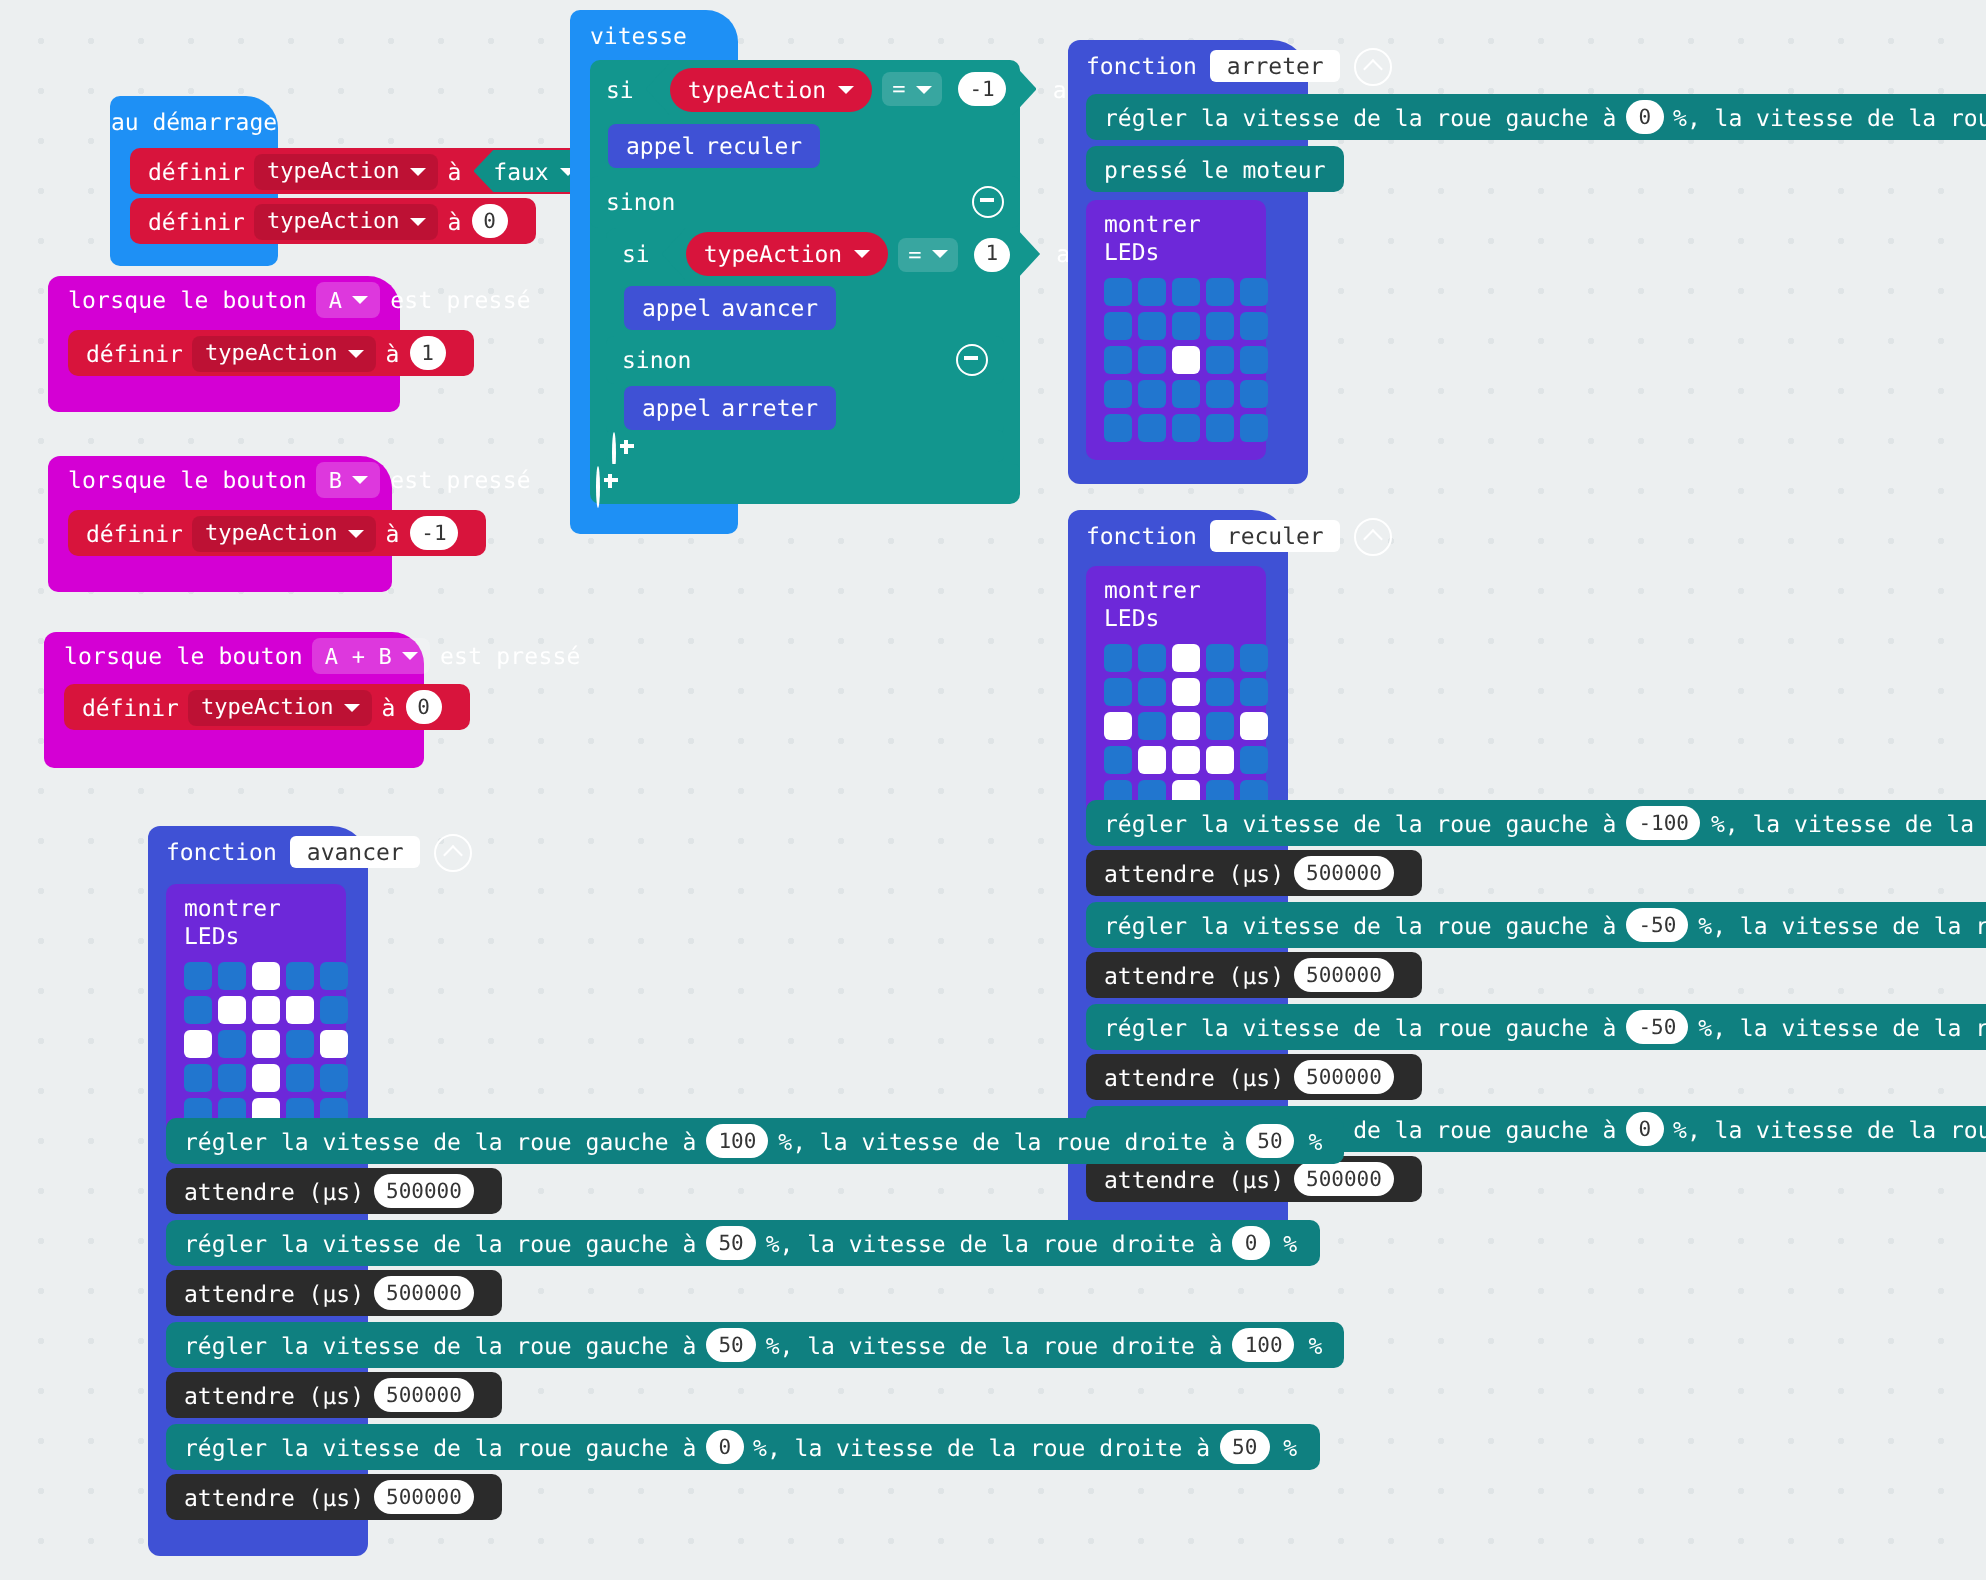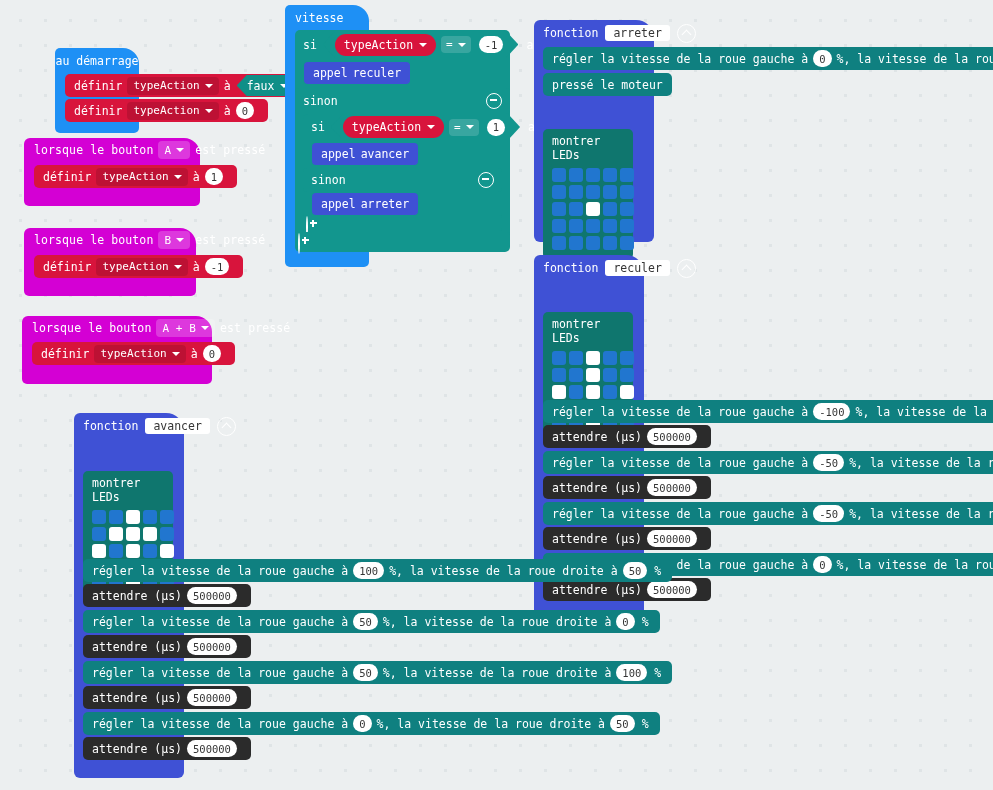--- a/index.html
+++ b/index.html
@@ -70,21 +70,21 @@
   
   .funcdef{background:#3f51d5;border-radius:6px;}
   .funchdr{display:flex;align-items:center;gap:7px;height:26px;padding:0 9px;color:#fff;font-size:11.5px;}
   .funcname{background:#fff;color:#353535;border-radius:3px;padding:1px 8px;font-size:11.5px;}
   .collapse{width:17px;height:17px;border-radius:50%;border:1.8px solid #fff;
             display:inline-flex;align-items:center;justify-content:center;}
   .collapse i{display:block;width:6px;height:6px;border-left:1.8px solid #fff;border-top:1.8px solid #fff;
               transform:rotate(45deg);margin-top:2px;}
 
   
-  .ledblk{background:#0f766e;border-radius:5px;color:#fff;padding:5px 9px 9px 9px;margin-top:29px;}
+  .ledblk{background:#6d28d9;border-radius:5px;color:#fff;padding:5px 9px 9px 9px;}
   .ledtitle{font-size:11.5px;margin-bottom:6px;}
   .ledgrid{display:grid;grid-template-columns:repeat(5,14px);grid-template-rows:repeat(5,14px);gap:3px;}
   .led{border-radius:3px;background:#2176cf;}
   .led.on{background:#ffffff;}
 
   
   .circbtn{width:14px;height:14px;border-radius:50%;border:1.7px solid #fff;position:relative;flex:none;}
   .circbtn:before{content:"";position:absolute;left:2.5px;top:5px;width:7px;height:1.7px;background:#fff;}
   .circbtn.plus:after{content:"";position:absolute;left:5px;top:2.5px;width:1.7px;height:7px;background:#fff;}
 

